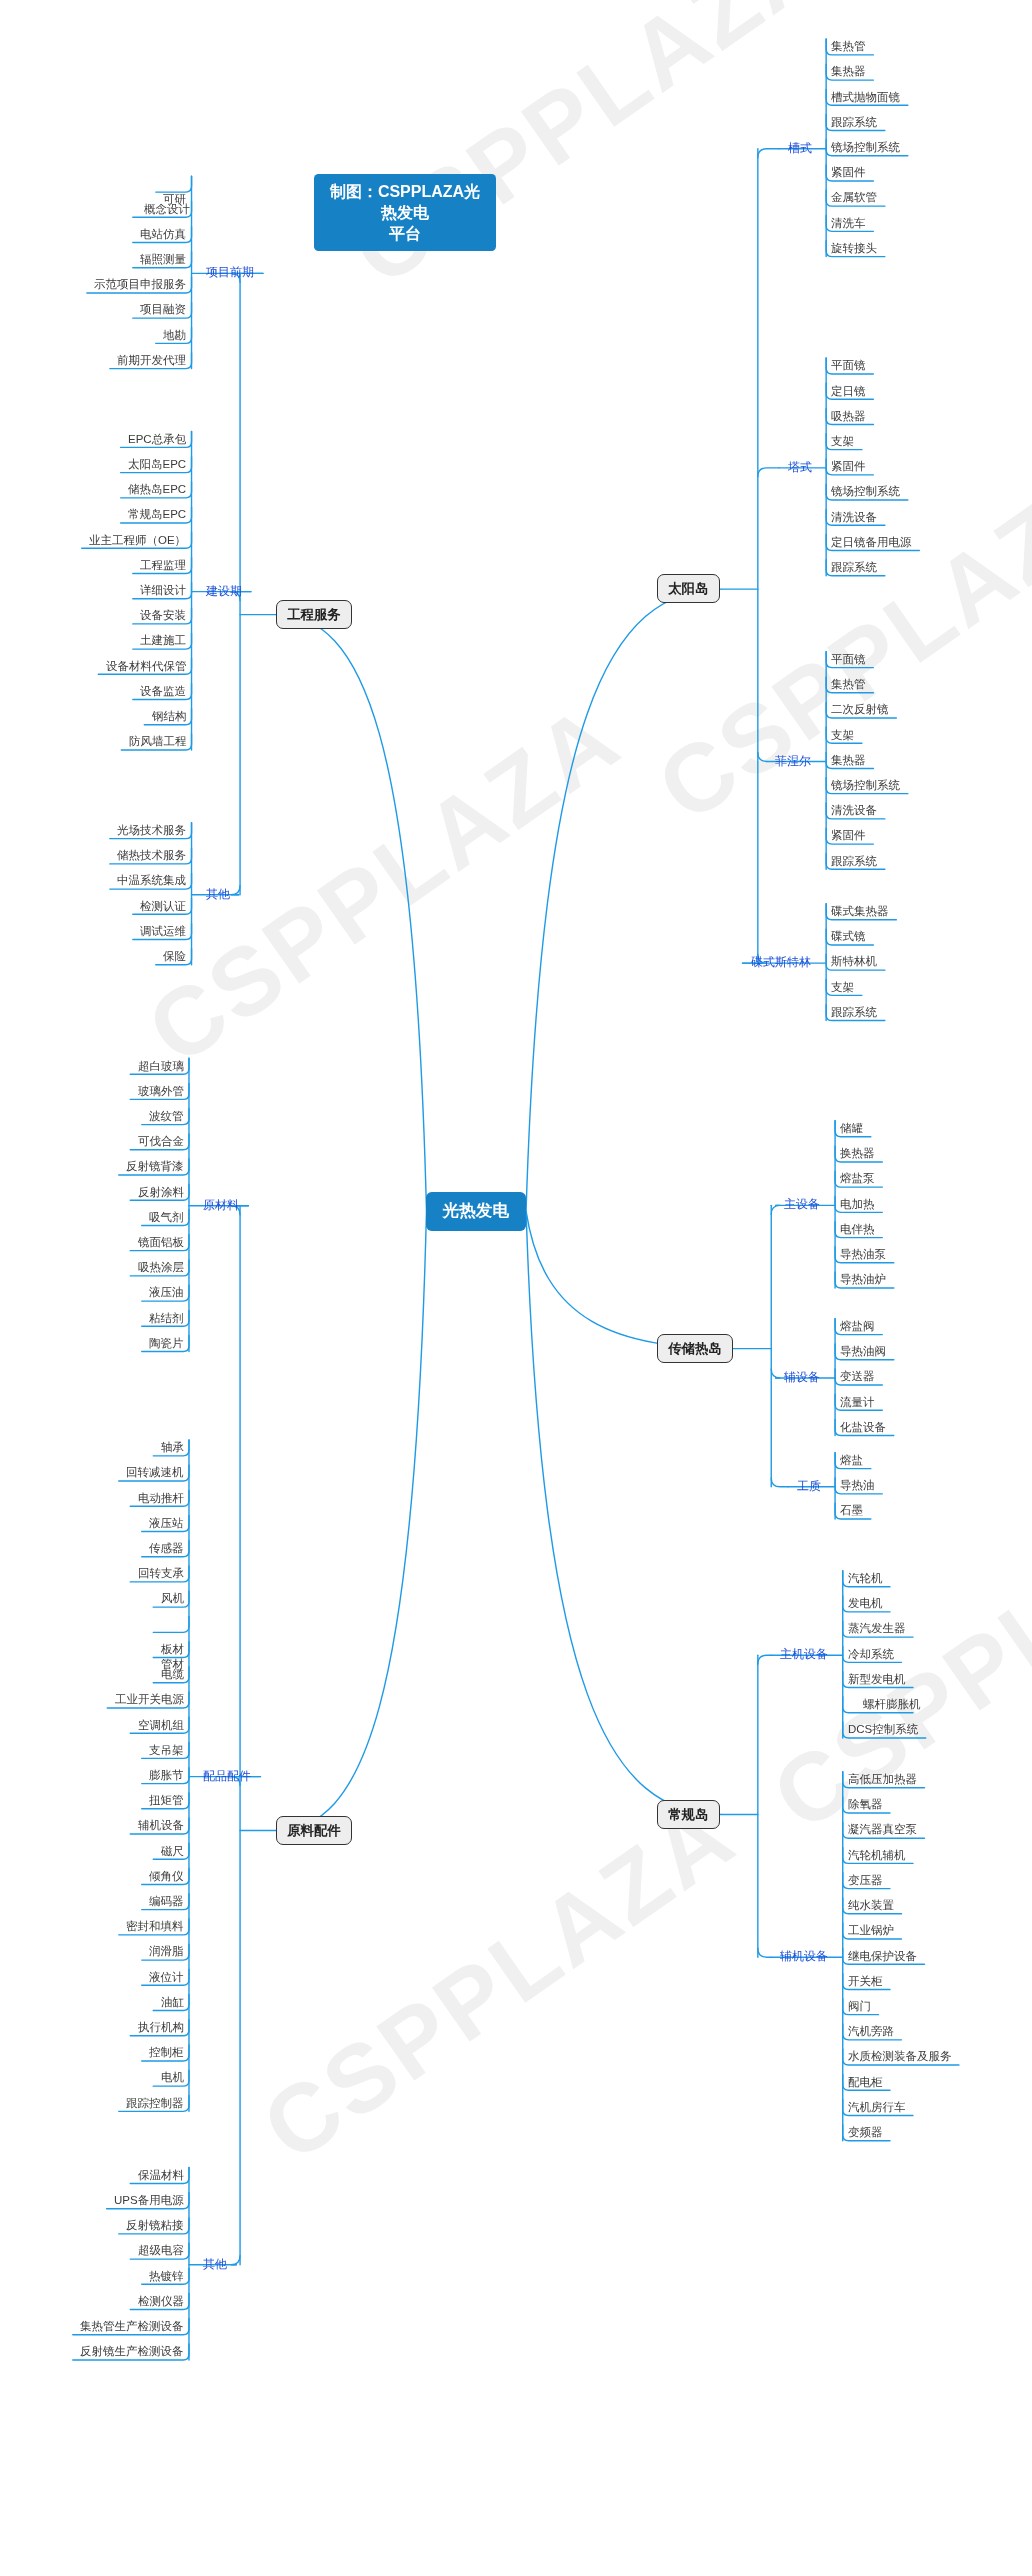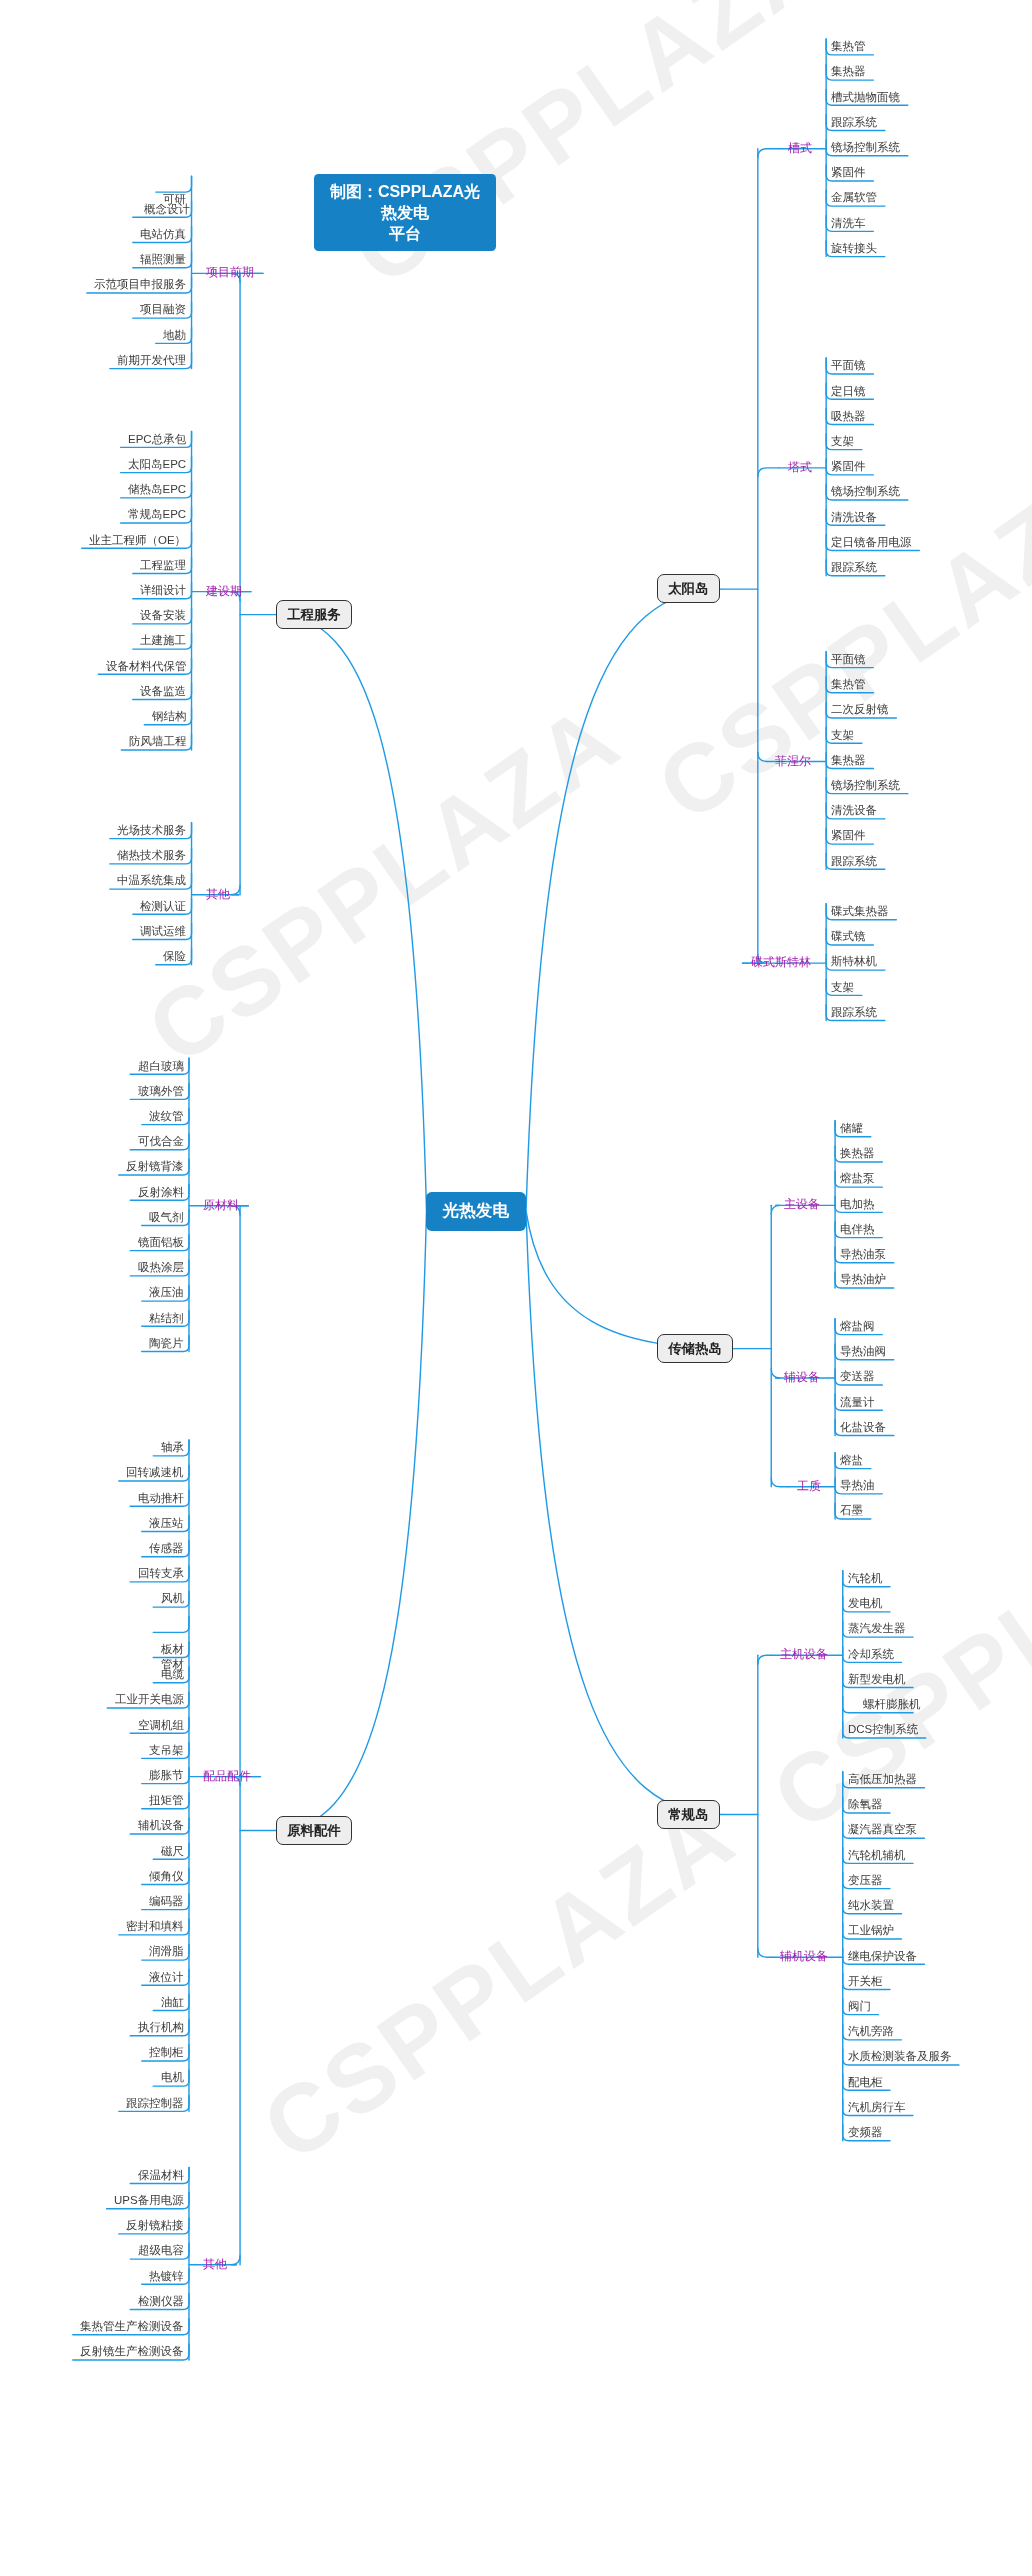--- a/index.html
+++ b/index.html
@@ -66,21 +66,21 @@
     color: #222222;
     border: 1.9px solid #333333;
     border-radius: 7px;
     font-weight: bold;
     font-size: 13.4px;
     padding: 4.5px 10.2px;
     white-space: nowrap;
     text-align: center;
   }
   .lvl2-node {
-    color: #a21caf;
+    color: #1d4ed8;
     font-size: 12px;
     white-space: nowrap;
     background: transparent;
   }
   .leaf-node {
     color: #3b3b3b;
     font-size: 11.5px;
     white-space: nowrap;
     background: transparent;
     line-height: 1.1;

